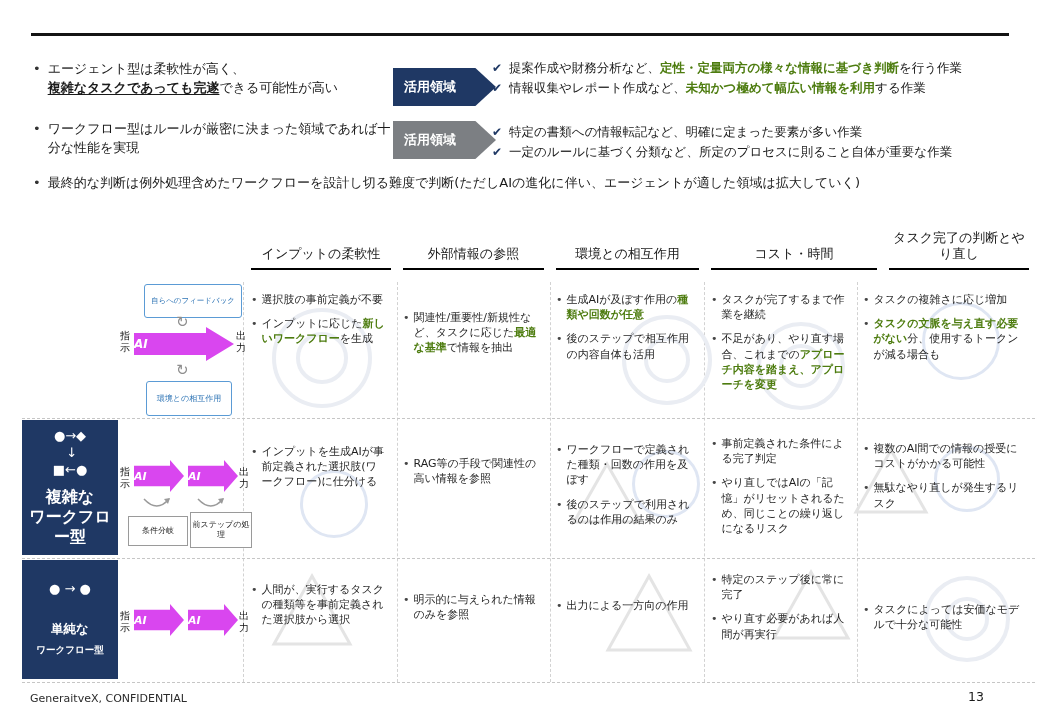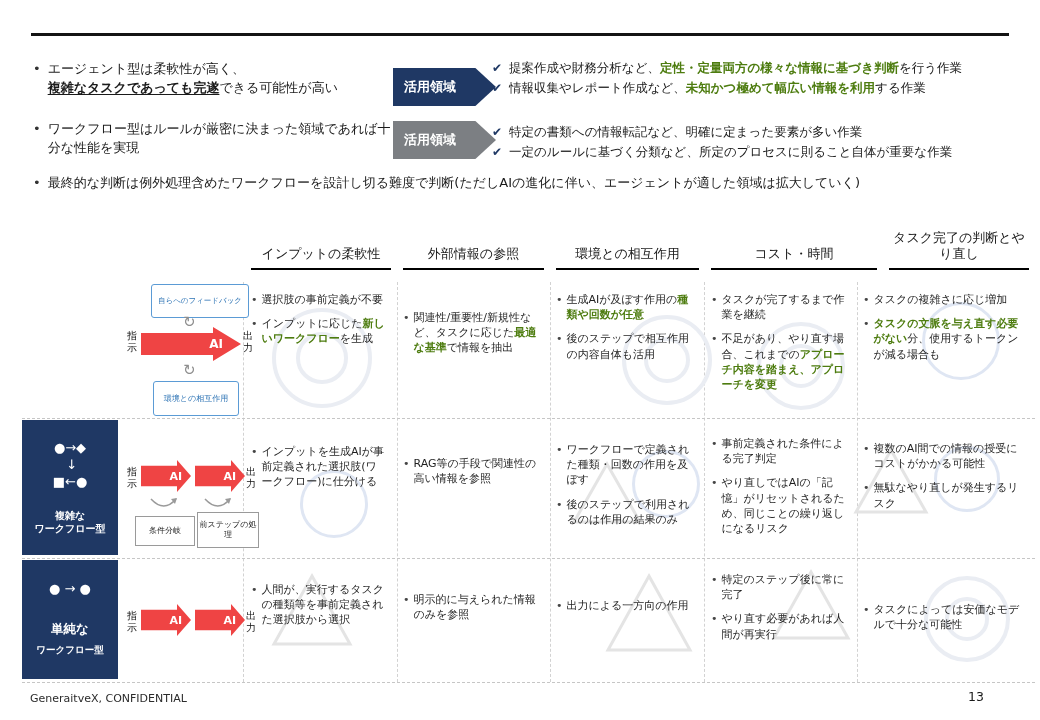--- a/index.html
+++ b/index.html
@@ -42,31 +42,31 @@
   
   .trow{left:22px;width:1013px;position:absolute;border-bottom:1px dashed #C6C6C6;}
   #row0{top:280px;height:138px;}
   #row1{top:418px;height:140px;}
   #row2{top:558px;height:124px;}
 
   .label-box{position:absolute;left:0;top:2px;bottom:3px;width:96px;background:#1F3864;color:#fff;
              display:flex;flex-direction:column;align-items:center;justify-content:space-evenly;z-index:2;}
   .label-box .row-label{font-weight:bold;text-align:center;line-height:1.25;}
   #row0 .row-label{font-size:12.5px;}
-  #row1 .row-label{font-size:10px;}
+  #row1 .row-label{font-size:16px;}
   #row2 .line-a{font-size:12.5px;} #row2 .line-b{font-size:9.5px;}
   .shape-icon{color:#fff;font-size:13px;line-height:1.3;text-align:center;}
   .shape-icon .down{display:block;text-align:right;padding-right:10px;}
 
   
-  .diagram{position:absolute;left:98px;top:0;width:128px;height:100%;z-index:2;margin-left:7px;}
+  .diagram{position:absolute;left:98px;top:0;width:128px;height:100%;z-index:2;}
   .io{position:absolute;width:13px;font-size:10px;line-height:1.15;word-break:break-all;color:#111;}
-  .ai-arrow{position:absolute;background:#ef4444;color:#fff;font-weight:bold;
-            display:flex;align-items:center;justify-content:flex-end;
-            clip-path:polygon(0 18%,72% 18%,72% 0,100% 50%,72% 100%,72% 82%,0 82%);}
+  .ai-arrow{position:absolute;background:#d946ef;color:#fff;font-weight:bold;
+            display:flex;align-items:center;justify-content:flex-start;
+            clip-path:polygon(0 18%,72% 18%,72% 0,100% 50%,72% 100%,72% 82%,0 82%);font-style:italic;}
   .ai-arrow span{margin-right:18%;}
   .mini-box{position:absolute;border:1px solid #5B9BD5;border-radius:3px;color:#2E74B5;background:#fff;
             display:flex;align-items:center;justify-content:center;text-align:center;line-height:1.25;padding:1px 2px;}
   .plain-box{position:absolute;border:1px solid #9a9a9a;background:#fff;color:#222;
              display:flex;align-items:center;justify-content:center;text-align:center;line-height:1.25;font-size:8px;}
   .sync{position:absolute;color:#8f8f8f;font-size:15px;}
   .curve{position:absolute;}
 
   
   .cells{position:absolute;left:223px;top:0;width:790px;height:100%;display:flex;z-index:1;}

